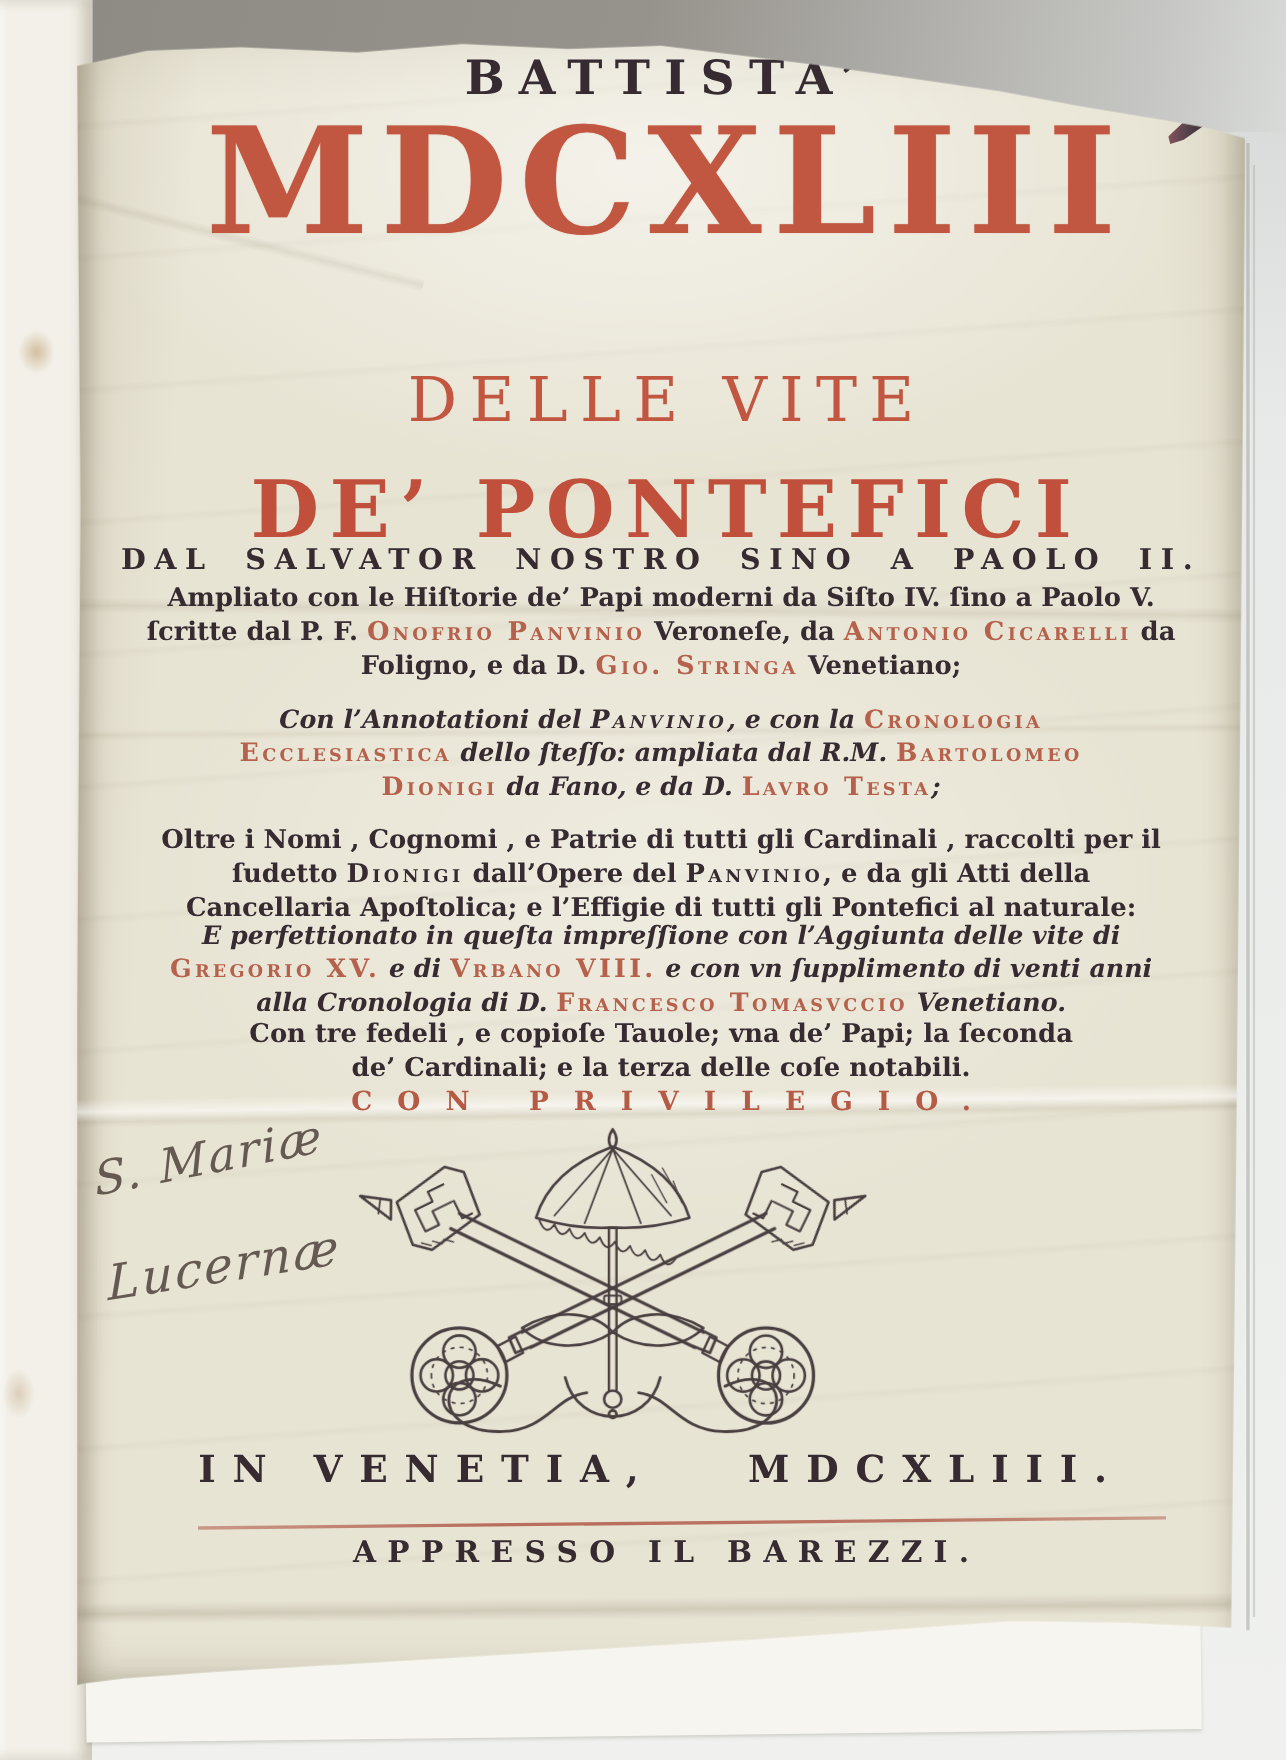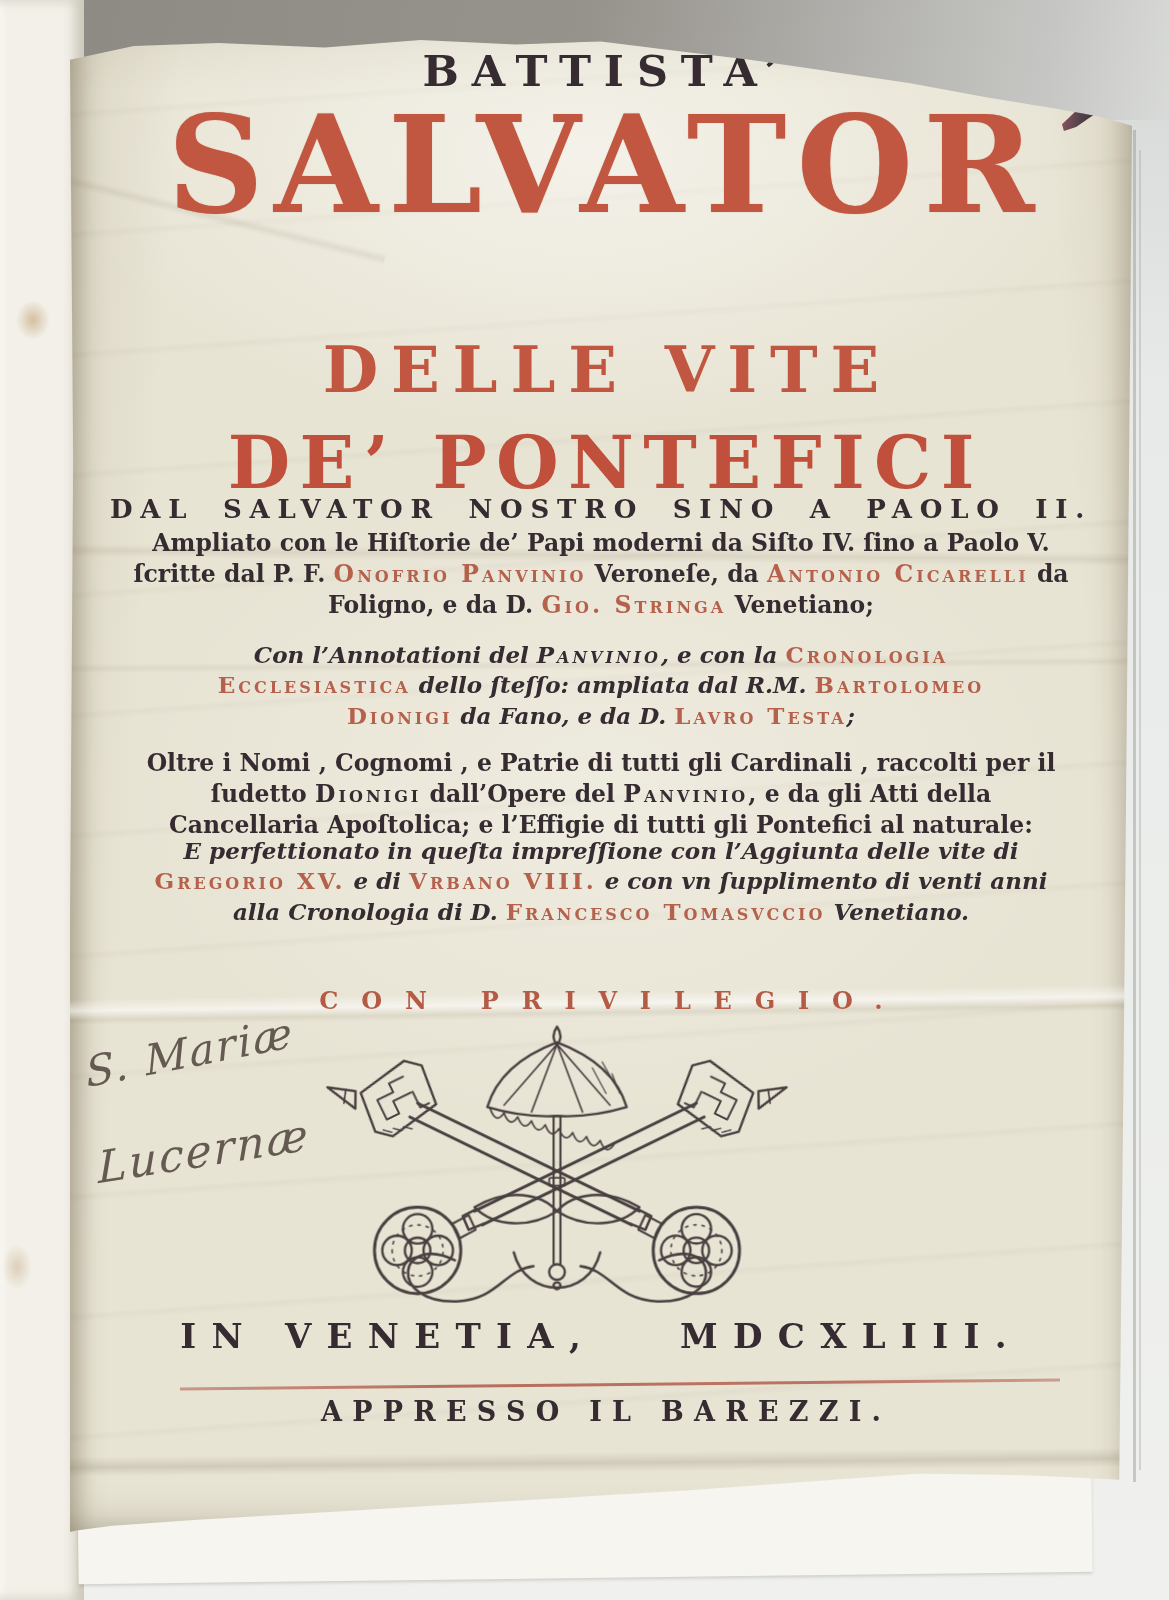--- a/index.html
+++ b/index.html
@@ -60,21 +60,21 @@
   
   #tear{position:absolute;left:992px;top:104px;width:32px;height:28px;
         background:linear-gradient(95deg,#8a5560 0%,#53414a 55%,#3f3339 100%);
         clip-path:polygon(0% 72%,50% 18%,100% 0%,100% 38%,44% 82%,6% 96%);}
   
   .tx{position:absolute;left:36px;right:36px;text-align:center;color:#352b31;font-weight:bold;}
   .caps-author{top:46px;font-size:43px;font-weight:700;letter-spacing:.30em;text-indent:.30em;}
   .caps-platina{top:92px;font-size:134px;line-height:1.1;font-weight:700;letter-spacing:.075em;text-indent:.075em;
                 color:#c25741;text-shadow:0 0 1px rgba(194,87,65,.55);}
   .caps-cremonese{top:262px;font-size:64px;font-weight:700;letter-spacing:.16em;text-indent:.16em;}
-  .caps-delle{top:332px;font-size:64px;font-weight:700;letter-spacing:.20em;text-indent:.20em;color:#c25741;}
+  .caps-delle{top:332px;font-size:56px;font-weight:400;letter-spacing:.20em;text-indent:.20em;color:#c25741;}
   .caps-pontefici{top:420px;font-size:72px;font-weight:700;letter-spacing:.13em;text-indent:.13em;color:#c0503c;}
   .caps-salvator{top:494px;font-size:26px;font-weight:700;
                  letter-spacing:.30em;word-spacing:.45em;}
   .para{font-size:23.5px;line-height:1.32;}
   #p1{top:528px;left:60px;right:60px;}
   #p2{top:640px;left:90px;right:90px;font-style:italic;font-size:23px;}
   #p3{top:748px;left:70px;right:70px;}
   #p4{top:836px;left:70px;right:70px;font-style:italic;font-size:23px;}
   #p5{top:924px;left:140px;right:140px;}
   .seg-r{color:#b5614b;font-variant:small-caps;letter-spacing:.13em;font-style:normal;}
@@ -108,29 +108,30 @@
 
   <div id="page">
     <div id="crease1" class="crease"></div>
     <div id="crease2" class="crease"></div>
     <div id="crease3" class="crease"></div>
     <div id="crease4" class="crease"></div>
     <div id="crease5" class="crease"></div>
     <div id="tear"></div>
 
     <div class="tx caps-author">BATTISTA’</div>
-    <div class="tx caps-platina">SALVATOR</div>
+    <div class="tx caps-platina">MDCXLIII</div>
     <div class="tx caps-delle">DELLE VITE</div>
     <div class="tx caps-pontefici">DE’ PONTEFICI</div>
     <div class="tx caps-salvator">DAL SALVATOR NOSTRO SINO A PAOLO II.</div>
 
     <div id="p1" class="tx para"><span>Ampliato con le Hiſtorie de’ Papi moderni da Siſto IV. ſino a Paolo V. ſcritte dal P. F. </span><span class="seg-r">Onofrio Panvinio</span><span> Veroneſe, da </span><span class="seg-r">Antonio Cicarelli</span><span> da Foligno, e da D. </span><span class="seg-r">Gio. Stringa</span><span> Venetiano;</span></div>
     <div id="p2" class="tx para"><span>Con l’Annotationi del </span><span class="seg-k">Panvinio</span><span>, e con la </span><span class="seg-r">Cronologia Ecclesiastica</span><span> dello ſteſſo: ampliata dal R.M. </span><span class="seg-r">Bartolomeo Dionigi</span><span> da Fano, e da D. </span><span class="seg-r">Lavro Testa</span><span>;</span></div>
     <div id="p3" class="tx para"><span>Oltre i Nomi , Cognomi , e Patrie di tutti gli Cardinali , raccolti per il ſudetto </span><span class="seg-k">Dionigi</span><span> dall’Opere del </span><span class="seg-k">Panvinio</span><span>, e da gli Atti della Cancellaria Apoſtolica; e l’Effigie di tutti gli Pontefici al naturale:</span></div>
     <div id="p4" class="tx para"><span>E perfettionato in queſta impreſſione con l’Aggiunta delle vite di </span><span class="seg-r">Gregorio XV.</span><span> e di </span><span class="seg-r">Vrbano VIII.</span><span> e con vn ſupplimento di venti anni alla Cronologia di D. </span><span class="seg-r">Francesco Tomasvccio</span><span> Venetiano.</span></div>
+    <div id="p5" class="tx para"><span>Con tre fedeli , e copioſe Tauole; vna de’ Papi; la ſeconda de’ Cardinali; e la terza delle coſe notabili.</span></div>
 
     <div class="tx privilege">CON PRIVILEGIO.</div>
 
     <svg id="device" viewBox="0 0 540 310">
       <g stroke="#3a3033" fill="none" stroke-width="2.4" stroke-linecap="round" stroke-linejoin="round" opacity=".92">
 
         <g id="keyA">
           <line x1="128" y1="92" x2="354" y2="202" stroke-width="3"></line>
           <line x1="120" y1="106" x2="346" y2="216" stroke-width="3"></line>
           <path d="M352,200 L366,207 L360,221 L345,215" stroke-width="2.6"></path>

